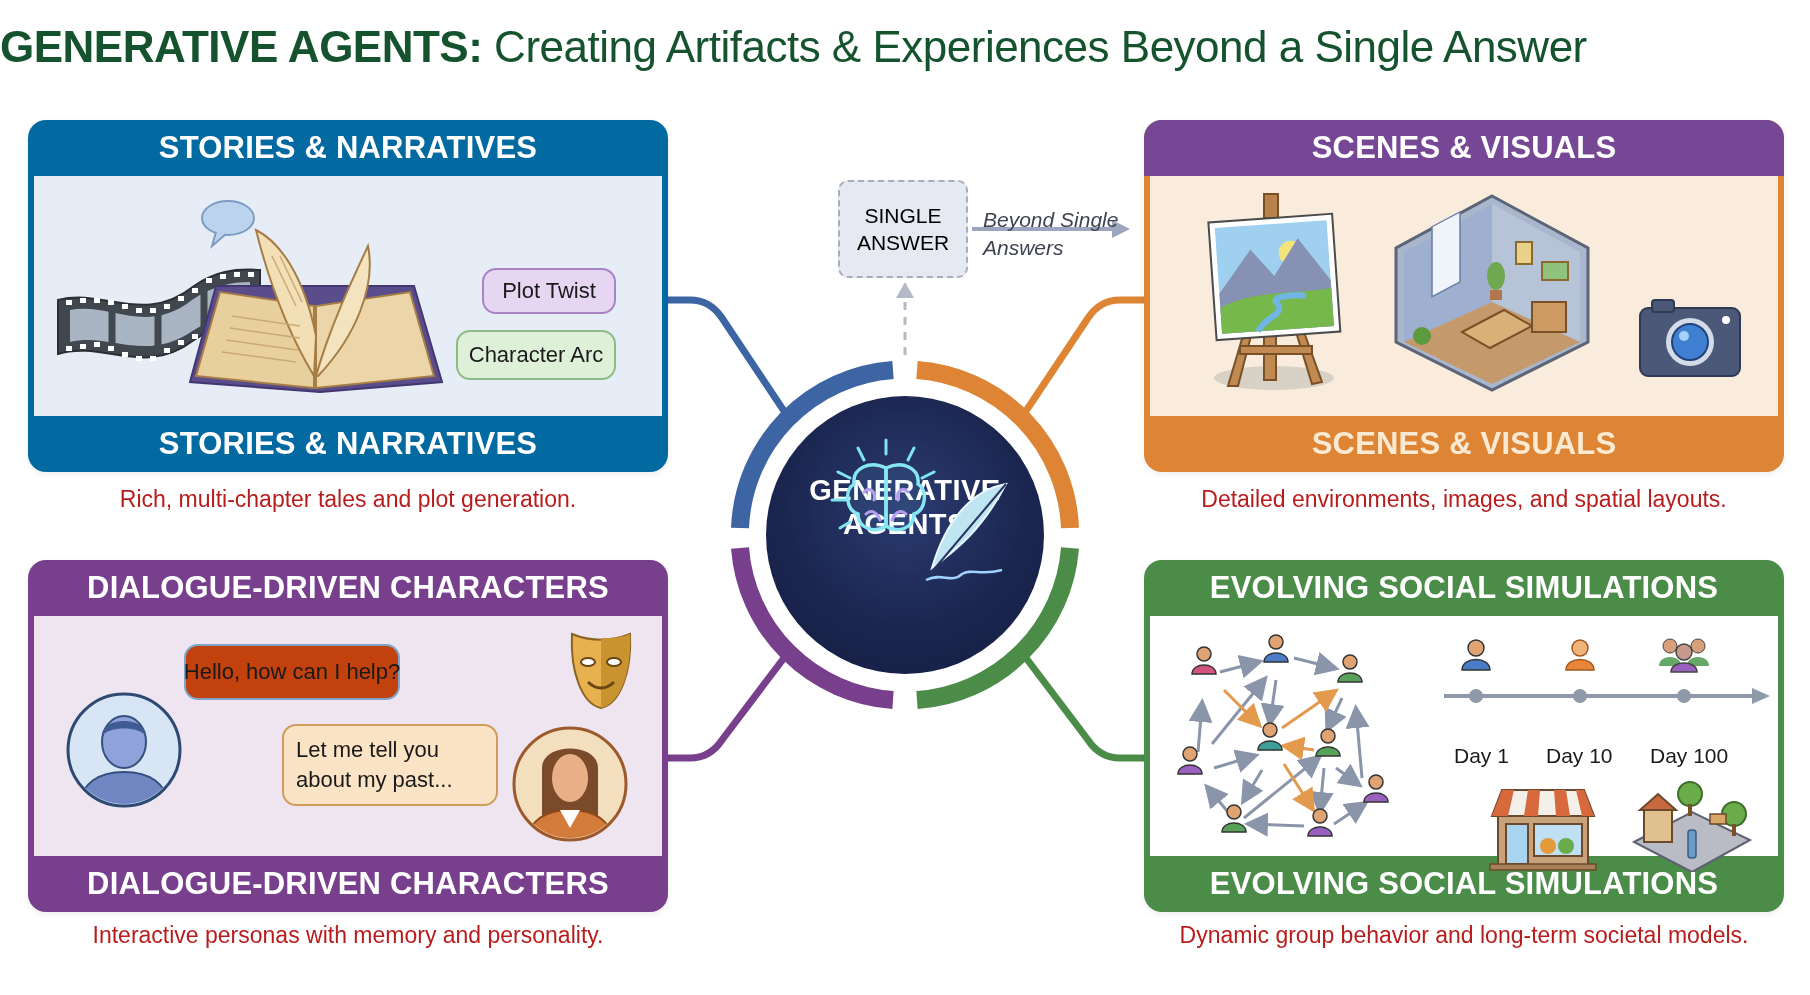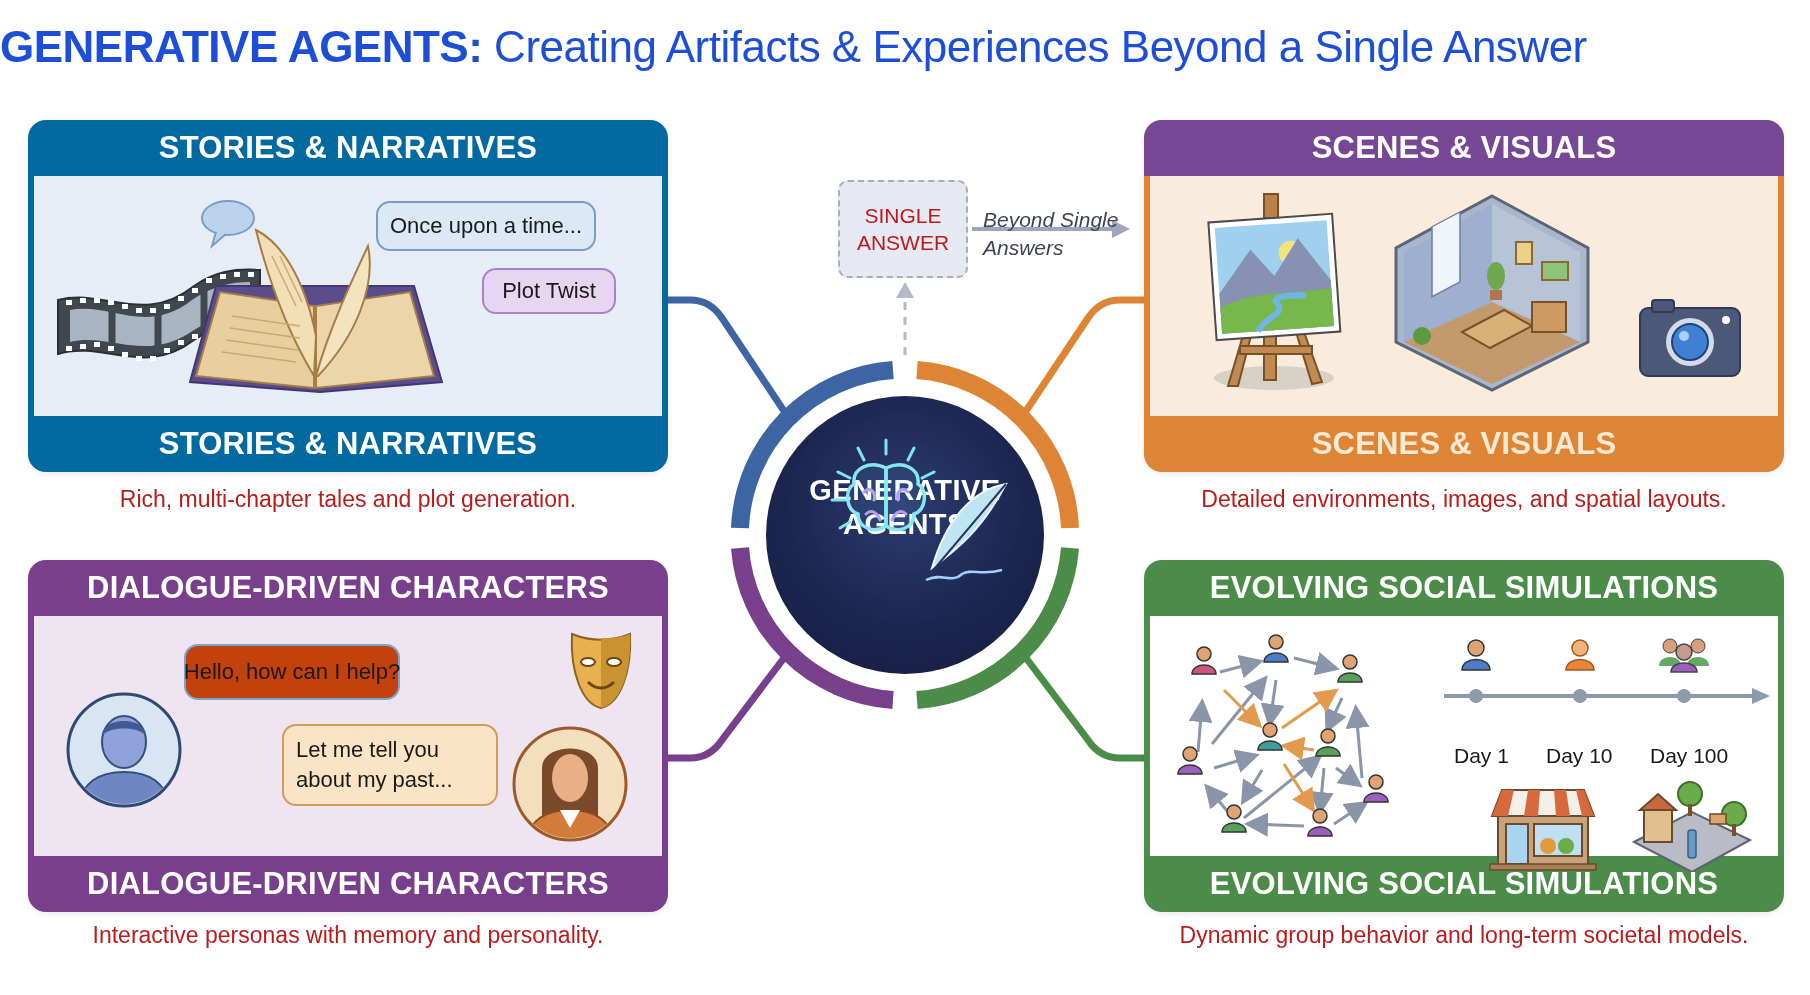--- a/index.html
+++ b/index.html
@@ -1,21 +1,21 @@
 <!DOCTYPE html>
 <html><head>
 <meta charset="utf-8">
 <style>
   * { box-sizing: border-box; margin: 0; padding: 0; }
   html, body { width: 1810px; height: 995px; background: #ffffff; overflow: hidden; }
   body { font-family: "Liberation Sans", "DejaVu Sans", sans-serif; color: #111; position: relative; }
 
   .title {
     position: absolute; left: 0; top: 22px; width: 1468px; text-align: center;
-    font-size: 44px; letter-spacing: -0.5px; color: #1d4ed8; white-space: nowrap;
+    font-size: 44px; letter-spacing: -0.5px; color: #14532d; white-space: nowrap;
   }
   .title b { font-weight: 700; }
   .title span.rest { font-weight: 400; }
 
   .connectors { position: absolute; left: 0; top: 0; width: 1810px; height: 995px; pointer-events: none; }
 
   .card {
     position: absolute; width: 640px; height: 352px; border-radius: 18px; overflow: hidden;
     box-shadow: 0 2px 6px rgba(0,0,0,0.08);
   }
@@ -49,21 +49,21 @@
   .hub {
     position: absolute; left: 766px; top: 396px; width: 278px; height: 278px; border-radius: 50%;
     background: radial-gradient(circle at 50% 40%, #2c3c72 0%, #1b2650 55%, #141d40 100%);
     display: flex; flex-direction: column; align-items: center; justify-content: center; padding-bottom: 56px;
   }
   .hub-label { color: #fff; font-weight: 700; font-size: 29px; line-height: 34px; text-align: center; letter-spacing: 0.5px; }
 
   .single-box {
     position: absolute; left: 838px; top: 180px; width: 130px; height: 98px; border: 2px dashed #a8adbb;
     border-radius: 10px; background: #e6e9f1; display: flex; align-items: center; justify-content: center;
-    text-align: center; font-size: 21px; line-height: 27px; color: #b91c1c;
+    text-align: center; font-size: 21px; line-height: 27px; color: #000000;
   }
   .beyond { position: absolute; font-style: italic; font-size: 21px; color: #3f4350; white-space: nowrap; }
 
   .timeline-label { position: absolute; font-size: 21px; color: #1a1a1a; white-space: nowrap; }
 </style>
 </head>
 <body>
 
 <div class="title">
   <b>GENERATIVE AGENTS:</b>
@@ -190,22 +190,22 @@
       <g stroke="#c9a974" stroke-width="1.5">
         <line x1="52" y1="100" x2="120" y2="110"></line>
           <line x1="50" y1="112" x2="120" y2="122"></line>
           <line x1="46" y1="124" x2="118" y2="134"></line>
           <line x1="42" y1="136" x2="116" y2="146"></line>
         <line x1="92" y1="40" x2="116" y2="90"></line>
           <line x1="100" y1="40" x2="122" y2="86"></line>
       </g>
     </svg>
 
-    <div class="bubble" style="left:342px; top:25px; width:220px; height:50px; background:#dbe8f6; border-color:#7d9cc4;">Once upon a time...</div>
     <div class="bubble" style="left:448px; top:92px; width:134px; height:46px; background:#e6d6f2; border-color:#a884c7;">Plot Twist</div>
+    <div class="bubble" style="left:422px; top:154px; width:160px; height:50px; background:#dff0d8; border-color:#8dba86;">Character Arc</div>
   </div>
   <div class="foot">STORIES &amp; NARRATIVES</div>
 </div>
 <div class="caption" style="left:28px; top:486px;">Rich, multi-chapter tales and plot generation.</div>
 
 <div class="card" id="card-scenes">
   <div class="head">SCENES &amp; VISUALS</div>
   <div class="body">
 
     <svg style="position:absolute; left:54px; top:16px;" width="140" height="200" viewBox="0 0 140 200">

